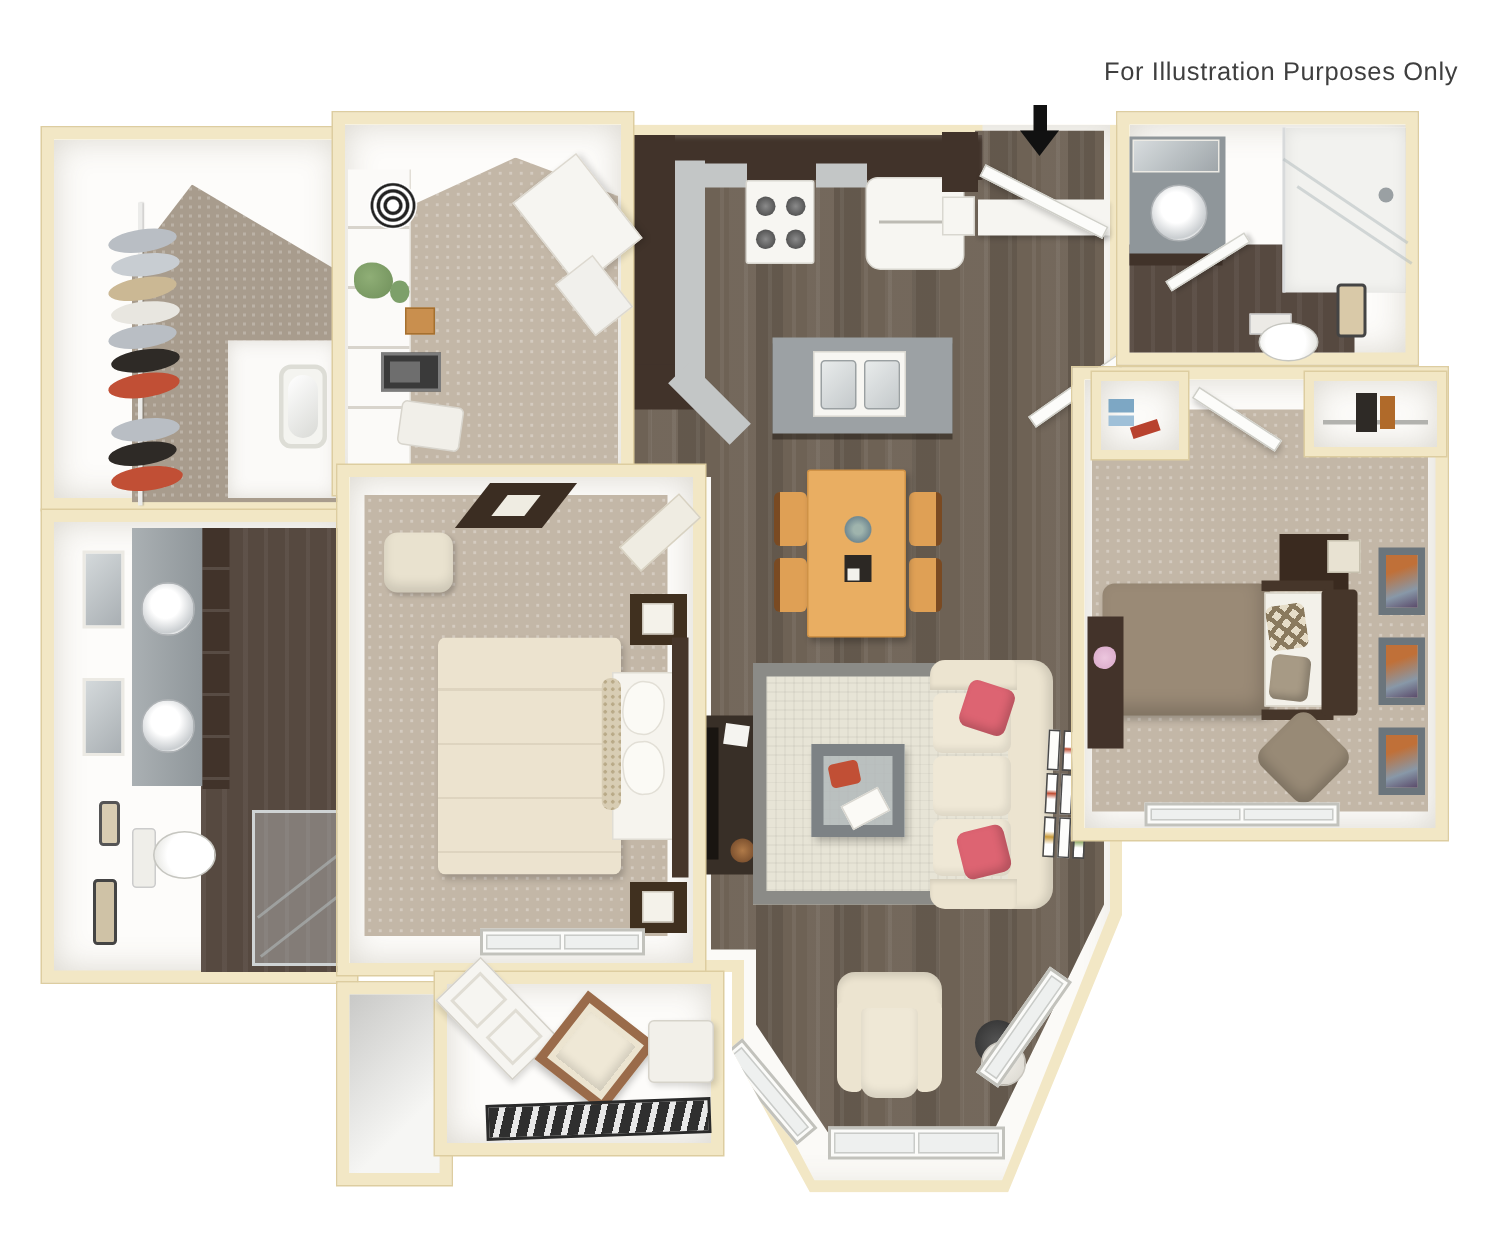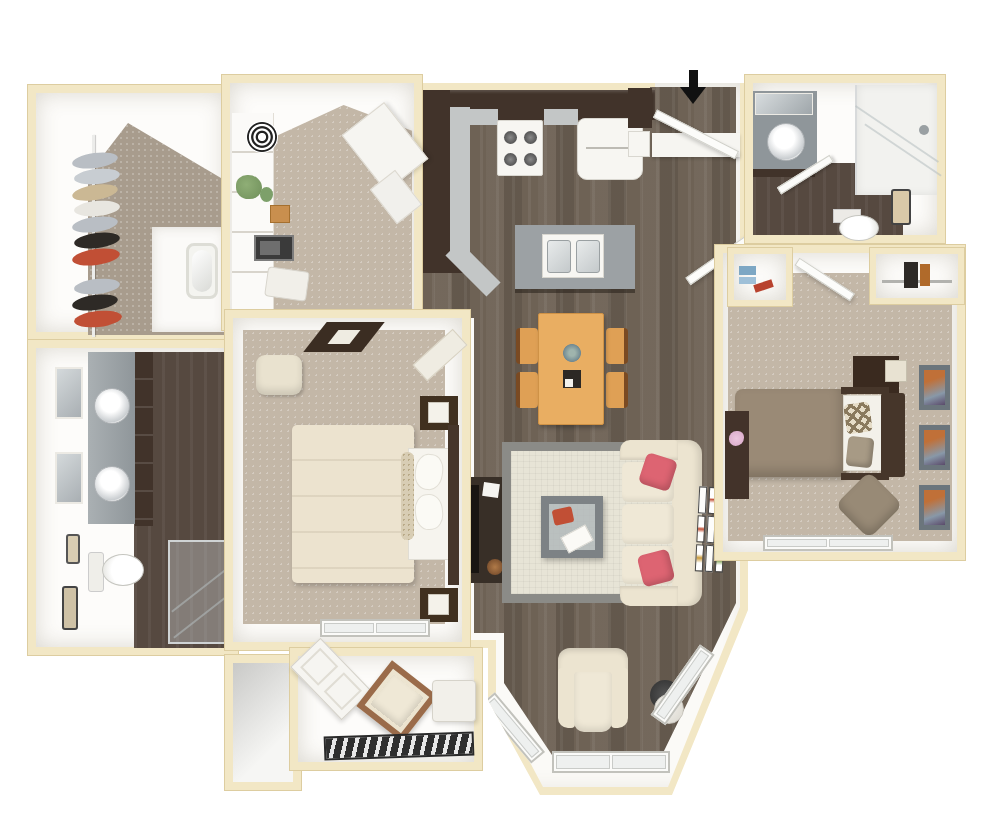--- a/index.html
+++ b/index.html
@@ -33,20 +33,21 @@
   .artframe { border:5px solid var(--frame,#6b757c); background:#fff; }
   .artframe i { display:block; width:100%; height:100%; background:linear-gradient(160deg,var(--art,#c07038) 30%, #8898a8 70%, #5a4a6a); }
   .window { background:#fbfbf9; border:2px solid #c2c2bc; display:flex; gap:2px; padding:2px; }
   .window i { flex:1; background:#eef0ef; border:1px solid #c9cbc8; }
 </style>
 </head>
 <body>
 
 <div class="canvas">
 
+  <div class="caption">For Illustration Purposes Only</div>
 
   <div class="p" id="great-room" style="left:400px;top:83px;width:348px;height:712px;
               clip-path:polygon(0 0,348px 0,348px 527px,272px 712px,140px 712px,88px 617px,88px 565px,60px 565px,60px 237px,0 237px);">
     <div class="p" style="inset:0;background:var(--wall,#f2e7c5);"></div>
     <div class="p" style="inset:0;background:#fbfaf7;box-shadow:inset 0 0 26px rgba(95,85,60,.20);
                 clip-path:polygon(8px 8px,255px 8px,255px 0,340px 0,340px 524px,268px 704px,143px 704px,96px 615px,96px 557px,68px 557px,68px 229px,8px 229px);"></div>
     <div class="p wood" style="inset:0;clip-path:polygon(14px 14px,250px 14px,250px 4px,336px 4px,336px 520px,262px 672px,152px 672px,104px 600px,104px 550px,74px 550px,74px 235px,14px 235px);"></div>
 
     <div class="p dark" style="left:20px;top:7px;width:235px;height:30px;box-shadow:inset 0 2px 3px rgba(255,255,255,.15);"></div>
     <div class="p dark" style="left:20px;top:7px;width:30px;height:170px;"></div>

